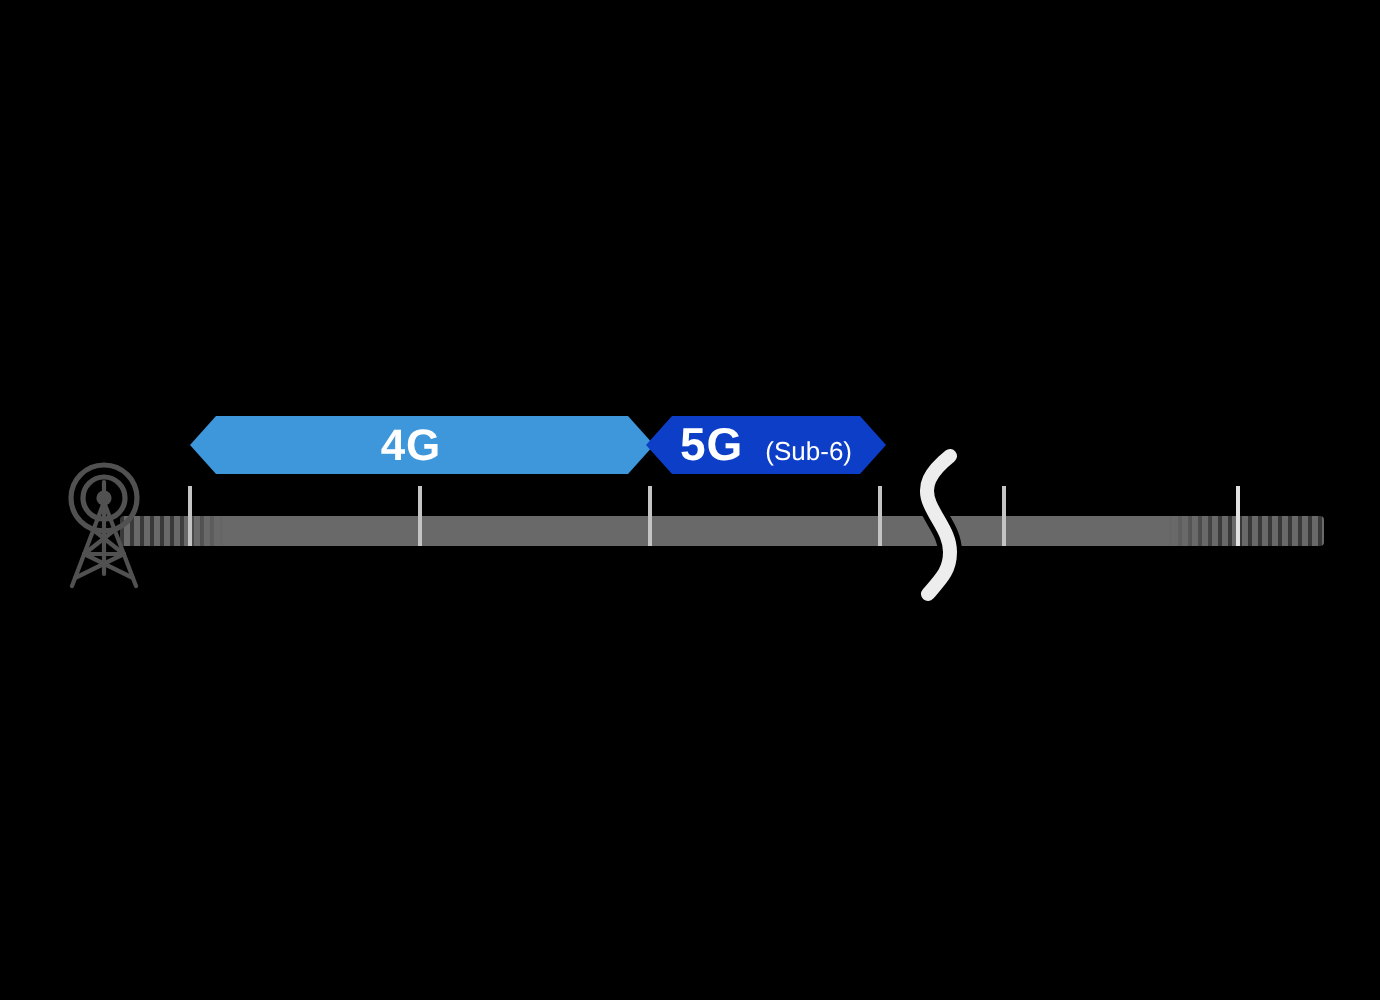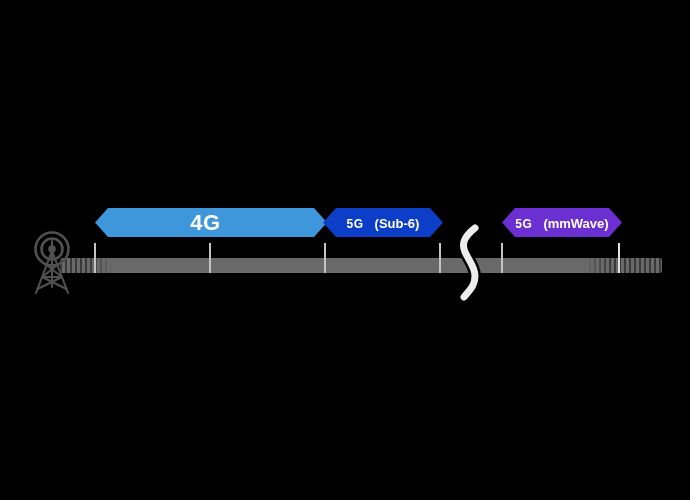--- a/index.html
+++ b/index.html
@@ -27,28 +27,28 @@
     color: #fff;
     clip-path: polygon(13px 0, calc(100% - 13px) 0, 100% 50%,
                        calc(100% - 13px) 100%, 13px 100%, 0 50%);
     white-space: nowrap;
   }
   #band-4g       { left: 95px;  width: 232px; background: #3E96DB; }
   #band-5g-sub6  { left: 323px; width: 120px; background: #0D3EC8; }
   #band-5g-mmwave{ left: 502px; width: 120px; background: #6C2FD1; }
 
   .band .big {
-    font-size: 12px;
+    font-size: 23px;
     font-weight: bold;
     letter-spacing: 0.5px;
   }
   #band-4g .big { font-size: 22px; }
   .band .small {
     font-size: 13px;
-    font-weight: bold;
+    font-weight: normal;
     margin-left: 11px;
   }
 
   
   #axis-bar {
     position: absolute;
     left: 60px;
     top: 258px;
     width: 602px;
     height: 15px;
@@ -145,19 +145,14 @@
       <span class="big">4G</span><span class="small"></span>
     </span>
   </div>
 
   <div id="band-5g-sub6" class="band">
     <span>
       <span class="big">5G</span><span class="small">(Sub-6)</span>
     </span>
   </div>
 
-  <div id="band-5g-mmwave" class="band">
-    <span>
-      <span class="big">5G</span><span class="small">(mmWave)</span>
-    </span>
-  </div>
 
 </div>
 
 </body></html>

